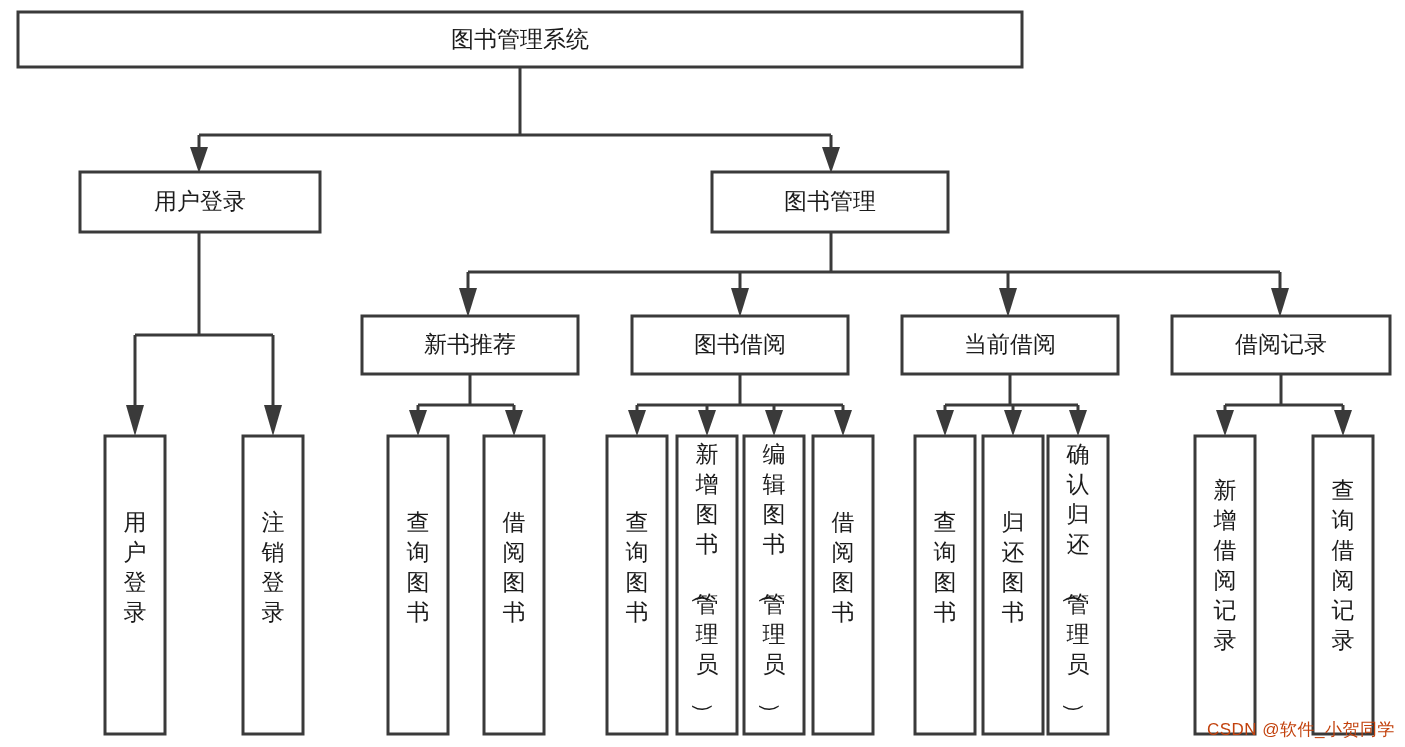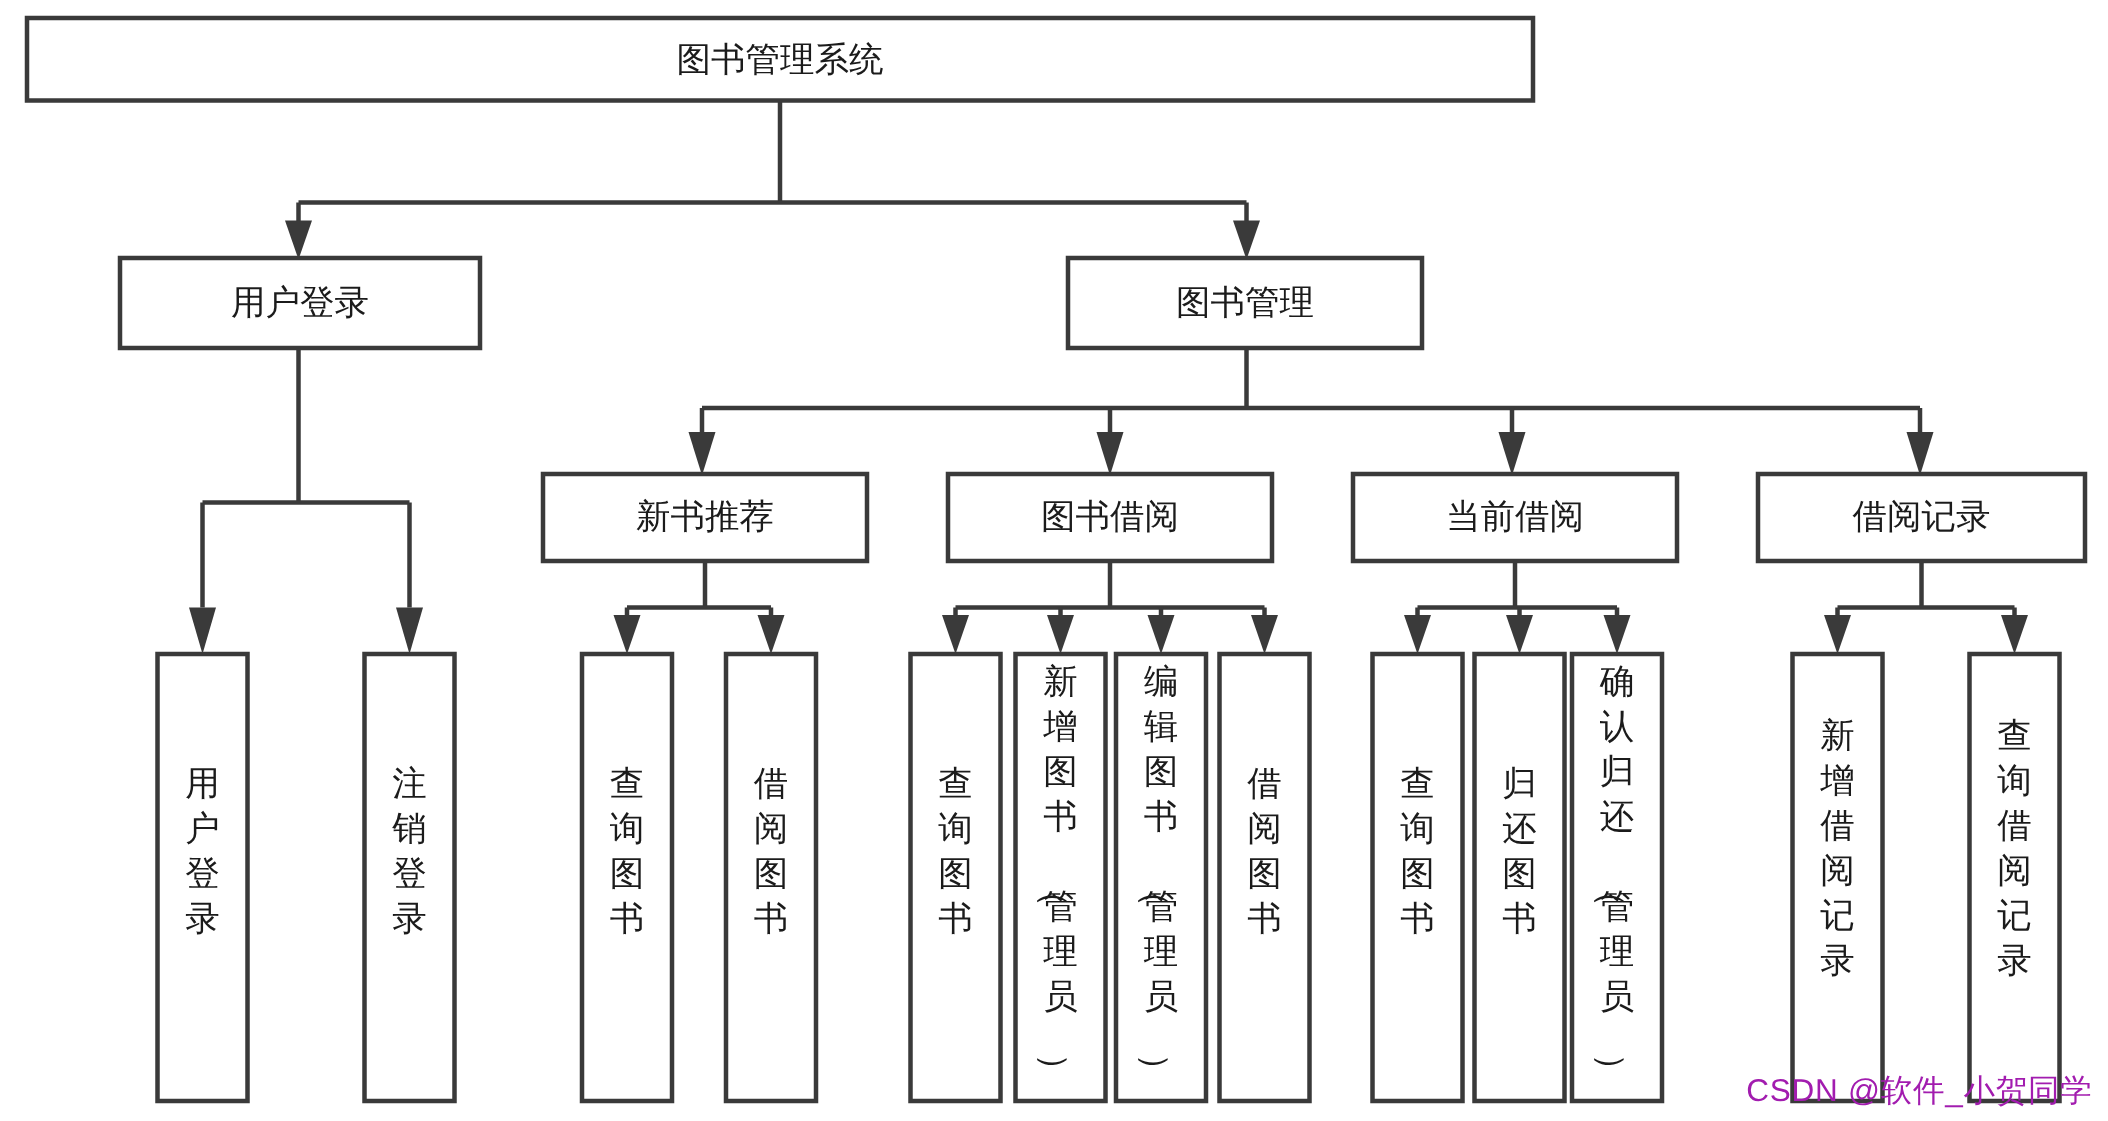--- a/index.html
+++ b/index.html
@@ -53,22 +53,22 @@
     font-family: "Liberation Sans", "DejaVu Sans", sans-serif;
     font-size: 23px;
     fill: #1b1b1b;
     text-anchor: middle;
   }
   .watermark {
     position: absolute;
     right: 10px;
     bottom: 6px;
     font-family: "Liberation Sans", "DejaVu Sans", sans-serif;
-    font-size: 21px;
-    color: #a21caf;
+    font-size: 17px;
+    color: #c2410c;
     letter-spacing: 0.5px;
     white-space: nowrap;
     user-select: none;
   }
 </style>
 </head>
 <body>
 
 <div id="diagram-root">
 

